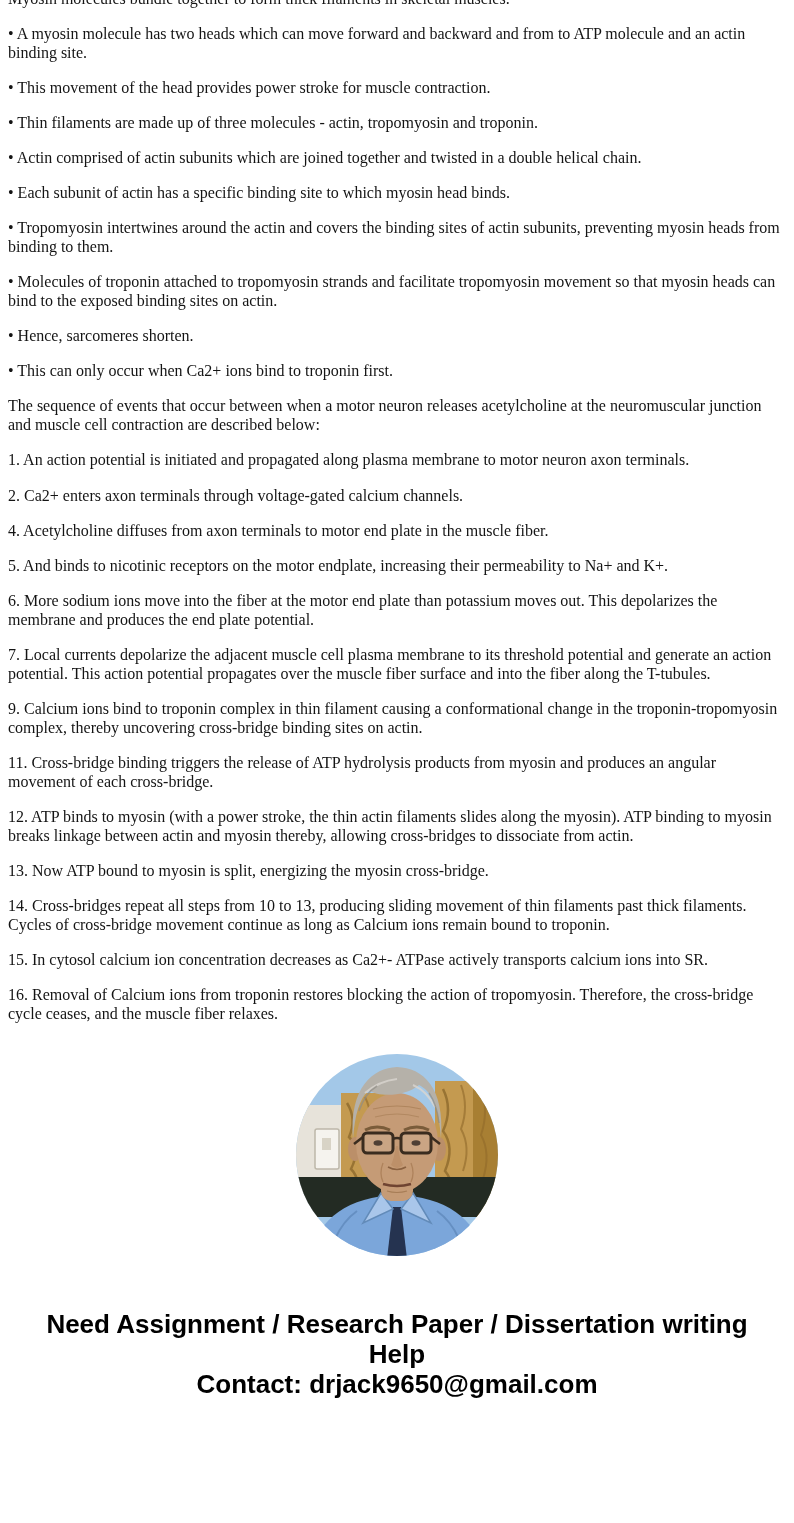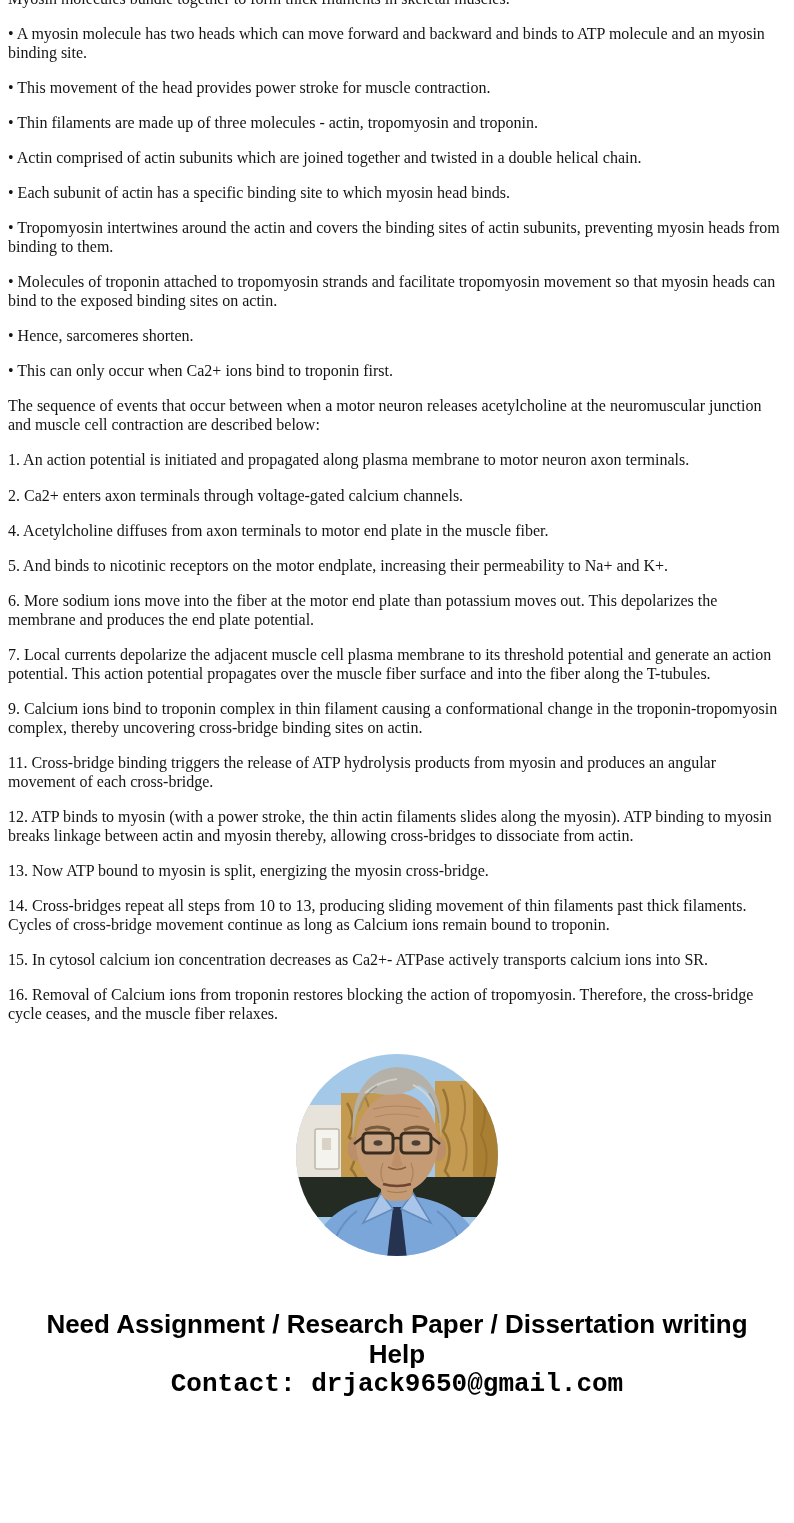--- a/index.html
+++ b/index.html
@@ -18,28 +18,28 @@
     margin-top: 48px;
     padding: 0 8px 30px 8px;
     text-align: center;
     font-family: "Liberation Sans", sans-serif;
     font-weight: bold;
     font-size: 26px;
     line-height: 1.155;
     color: #000000;
   }
   .footer-heading { max-width: 760px; margin: 0 auto; }
-  .footer-contact { max-width: 760px; margin: 0 auto; font-family: Liberation Mono, monospace; }
+  .footer-contact { max-width: 760px; margin: 0 auto; }
 </style>
 </head>
 <body>
 
 <div class="doc">
     <p class="para">Myosin molecules bundle together to form thick filaments in skeletal muscles.</p>
-    <p class="para">• A myosin molecule has two heads which can move forward and backward and binds to ATP molecule and an myosin binding site.</p>
+    <p class="para">• A myosin molecule has two heads which can move forward and backward and from to ATP molecule and an actin binding site.</p>
     <p class="para">• This movement of the head provides power stroke for muscle contraction.</p>
     <p class="para">• Thin filaments are made up of three molecules - actin, tropomyosin and troponin.</p>
     <p class="para">• Actin comprised of actin subunits which are joined together and twisted in a double helical chain.</p>
     <p class="para">• Each subunit of actin has a specific binding site to which myosin head binds.</p>
     <p class="para">• Tropomyosin intertwines around the actin and covers the binding sites of actin subunits, preventing myosin heads from binding to them.</p>
     <p class="para">• Molecules of troponin attached to tropomyosin strands and facilitate tropomyosin movement so that myosin heads can bind to the exposed binding sites on actin.</p>
     <p class="para">• Hence, sarcomeres shorten.</p>
     <p class="para">• This can only occur when Ca2+ ions bind to troponin first.</p>
     <p class="para">The sequence of events that occur between when a motor neuron releases acetylcholine at the neuromuscular junction and muscle cell contraction are described below:</p>
     <p class="para">1. An action potential is initiated and propagated along plasma membrane to motor neuron axon terminals.</p>

